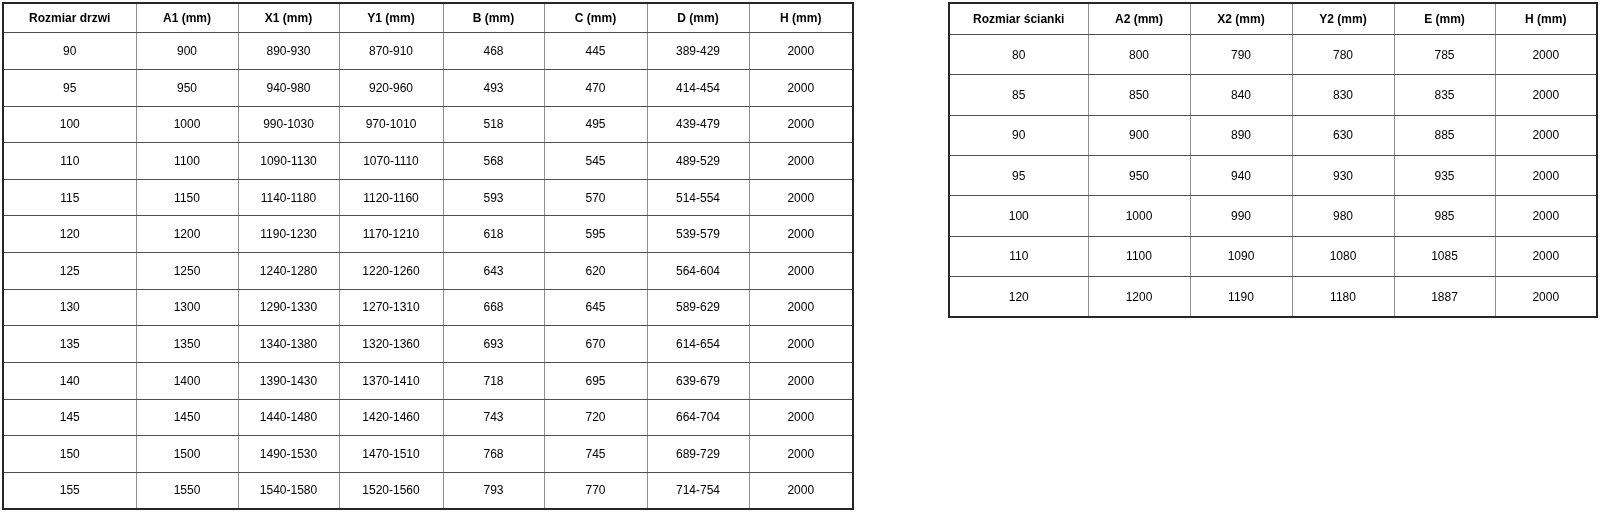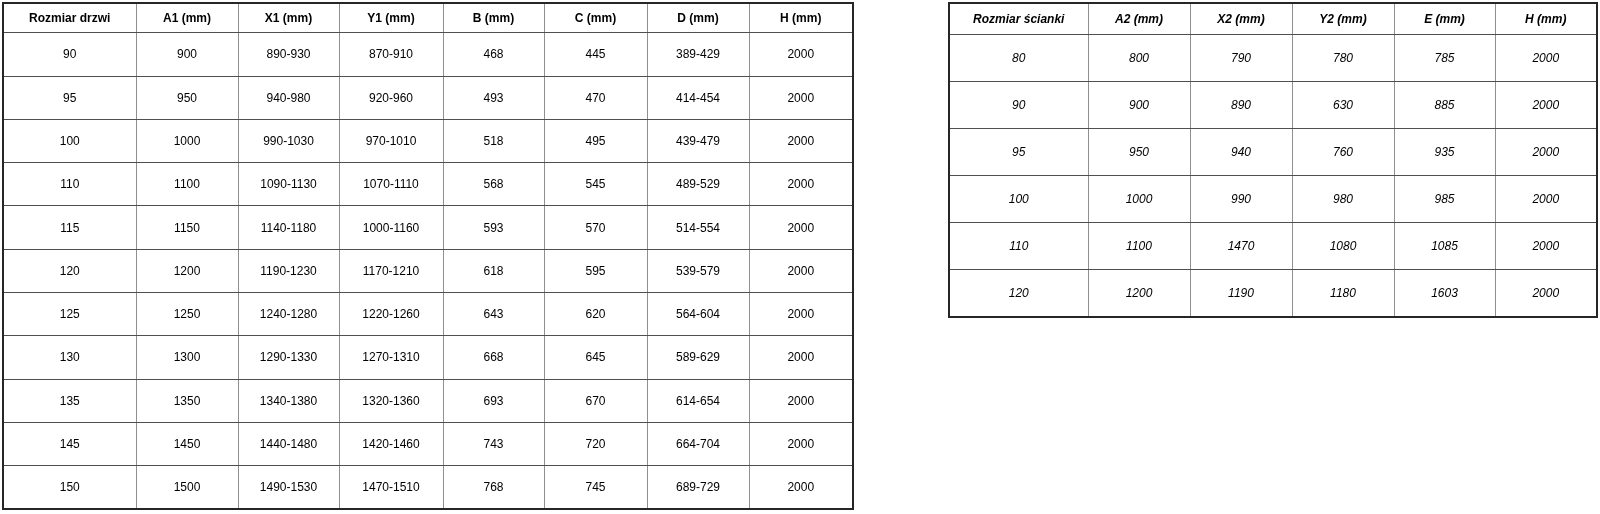--- a/index.html
+++ b/index.html
@@ -30,21 +30,21 @@
     text-align: center;
     vertical-align: middle;
     padding: 0;
     white-space: nowrap;
     overflow: hidden;
   }
   .tbl th { font-weight: bold; }
   .tbl td { font-weight: normal; }
 
   .tbl-left  { left: 2px;   top: 2px; width: 850px; height: 508px; }
-  .tbl-right { left: 948px; top: 2px; width: 648px; height: 316px; font-style: italic; }
+  .tbl-right { left: 948px; top: 2px; width: 648px; height: 316px; }
 
   .tbl-left  tr { height: 29.8px; }
   .tbl-right tr { height: 31.5px; }
 </style>
 </head>
 <body>
 
 <div class="canvas">
 
   <table class="tbl tbl-left">
@@ -108,21 +108,21 @@
           <td>1070-1110</td>
           <td>568</td>
           <td>545</td>
           <td>489-529</td>
           <td>2000</td>
         </tr>
         <tr>
           <td>115</td>
           <td>1150</td>
           <td>1140-1180</td>
-          <td>1000-1160</td>
+          <td>1120-1160</td>
           <td>593</td>
           <td>570</td>
           <td>514-554</td>
           <td>2000</td>
         </tr>
         <tr>
           <td>120</td>
           <td>1200</td>
           <td>1190-1230</td>
           <td>1170-1210</td>
@@ -155,37 +155,57 @@
           <td>135</td>
           <td>1350</td>
           <td>1340-1380</td>
           <td>1320-1360</td>
           <td>693</td>
           <td>670</td>
           <td>614-654</td>
           <td>2000</td>
         </tr>
         <tr>
+          <td>140</td>
+          <td>1400</td>
+          <td>1390-1430</td>
+          <td>1370-1410</td>
+          <td>718</td>
+          <td>695</td>
+          <td>639-679</td>
+          <td>2000</td>
+        </tr>
+        <tr>
           <td>145</td>
           <td>1450</td>
           <td>1440-1480</td>
           <td>1420-1460</td>
           <td>743</td>
           <td>720</td>
           <td>664-704</td>
           <td>2000</td>
         </tr>
         <tr>
           <td>150</td>
           <td>1500</td>
           <td>1490-1530</td>
           <td>1470-1510</td>
           <td>768</td>
           <td>745</td>
           <td>689-729</td>
+          <td>2000</td>
+        </tr>
+        <tr>
+          <td>155</td>
+          <td>1550</td>
+          <td>1540-1580</td>
+          <td>1520-1560</td>
+          <td>793</td>
+          <td>770</td>
+          <td>714-754</td>
           <td>2000</td>
         </tr>
       </tbody>
   </table>
 
   <table class="tbl tbl-right">
     <colgroup>
       <col style="width:139px">
       <col style="width:102px">
       <col style="width:102px">
@@ -206,55 +226,63 @@
     <tbody>
         <tr>
           <td>80</td>
           <td>800</td>
           <td>790</td>
           <td>780</td>
           <td>785</td>
           <td>2000</td>
         </tr>
         <tr>
+          <td>85</td>
+          <td>850</td>
+          <td>840</td>
+          <td>830</td>
+          <td>835</td>
+          <td>2000</td>
+        </tr>
+        <tr>
           <td>90</td>
           <td>900</td>
           <td>890</td>
           <td>630</td>
           <td>885</td>
           <td>2000</td>
         </tr>
         <tr>
           <td>95</td>
           <td>950</td>
           <td>940</td>
-          <td>760</td>
+          <td>930</td>
           <td>935</td>
           <td>2000</td>
         </tr>
         <tr>
           <td>100</td>
           <td>1000</td>
           <td>990</td>
           <td>980</td>
           <td>985</td>
           <td>2000</td>
         </tr>
         <tr>
           <td>110</td>
           <td>1100</td>
-          <td>1470</td>
+          <td>1090</td>
           <td>1080</td>
           <td>1085</td>
           <td>2000</td>
         </tr>
         <tr>
           <td>120</td>
           <td>1200</td>
           <td>1190</td>
           <td>1180</td>
-          <td>1603</td>
+          <td>1887</td>
           <td>2000</td>
         </tr>
       </tbody>
   </table>
 
 </div>
 
 </body></html>

